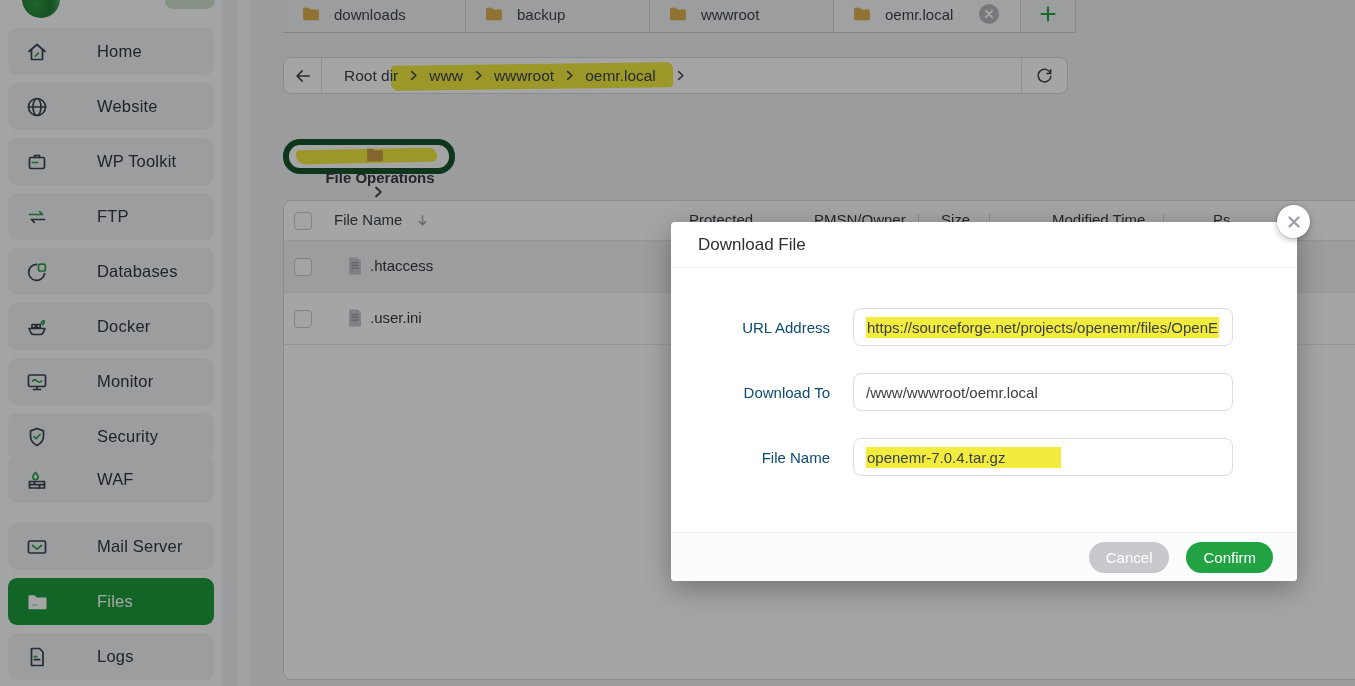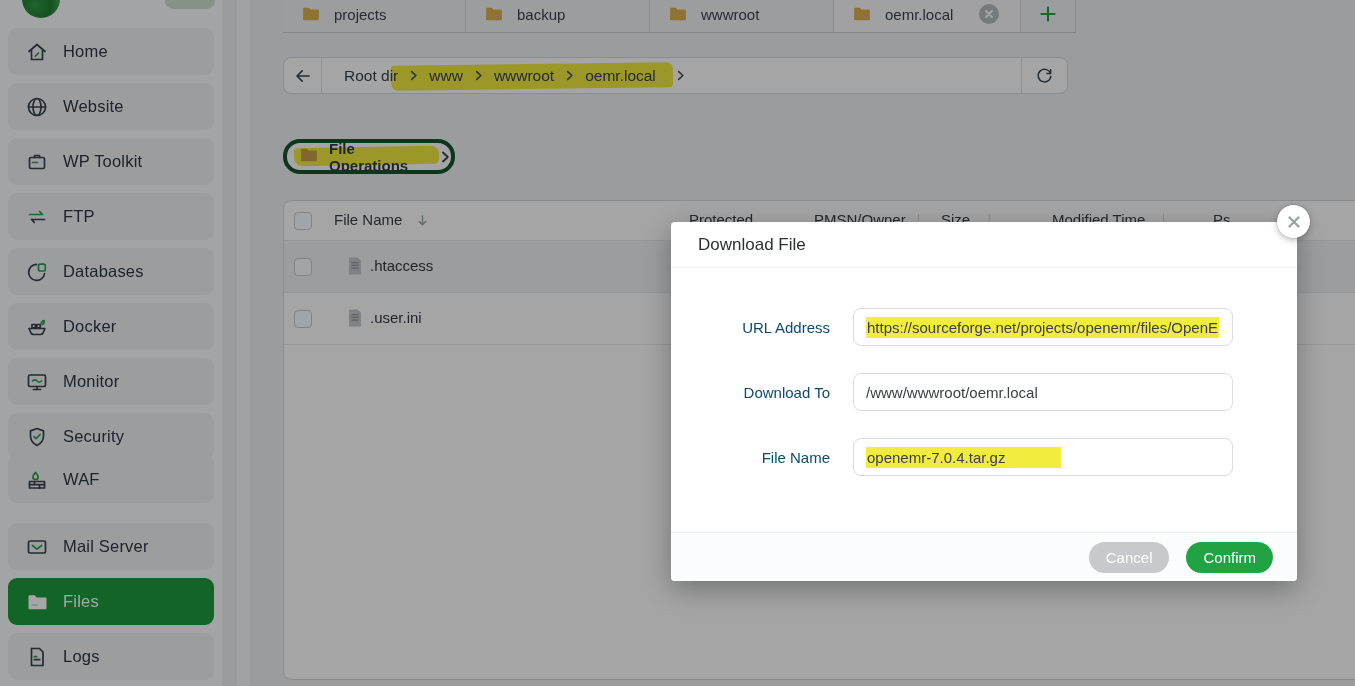--- a/index.html
+++ b/index.html
@@ -6,21 +6,21 @@
   html,body { width:1355px; height:686px; overflow:hidden; background:#eef0f3;
               font-family:"Liberation Sans", sans-serif; }
   #app { position:relative; width:1355px; height:686px; background:#eef0f3; }
 
   
   .sidebar { position:absolute; left:0; top:0; width:222px; height:686px; background:#fbfcfd; }
   .logo-circle { position:absolute; left:22px; top:-20px; width:38px; height:38px; border-radius:50%;
                  background:radial-gradient(circle at 35% 65%, #2f9c44 0%, #237c35 45%, #3fae55 75%, #1d6e2e 100%); }
   .side-pill { position:absolute; left:165px; top:-8px; width:50px; height:17px; border-radius:9px; background:#cfe0cf; }
   .side-item { position:absolute; left:8px; width:206px; height:47px; border-radius:9px;
-               background:#eff1f4; display:flex; align-items:center; cursor:pointer; }
+               background:#eff1f4; display:flex; align-items:center; cursor:pointer;gap:34px; }
   .side-item .side-icon { margin-left:17px; width:24px; height:24px; flex:0 0 24px; display:flex; align-items:center; justify-content:center; }
   .side-item .side-label { margin-left:14px; font-size:16.5px; color:#2e3744; letter-spacing:.2px; }
   .side-item.active { background:#1d9c3c; }
   .side-item.active .side-label { color:#ffffff; }
   svg.ic { stroke:#39424e; stroke-width:1.7; fill:none; stroke-linecap:round; stroke-linejoin:round; }
   svg.ic .grn { stroke:#2aa14b; }
 
   .strip { position:absolute; left:237px; top:0; width:13px; height:686px; background:#f8f9fa; }
 
   
@@ -43,23 +43,23 @@
   .crumb-items { display:flex; align-items:center; padding-left:13px; font-size:15.5px; color:#3b424a; flex:1;text-align:right; }
   .crumb-seg { margin:0 9px; cursor:pointer; position:relative; z-index:1; }
   .chev { margin:0 1px; display:flex; position:relative; z-index:1; }
   .hl-wrap { position:relative; display:flex; align-items:center; }
   .hl-wrap::before { content:""; position:absolute; left:-16px; right:-8px; top:-3px; bottom:-4px;
                      background:#efe93f; border-radius:3px 6px 4px 7px; transform:rotate(-.7deg); z-index:0; }
   .crumb-refresh { width:46px; height:100%; border-left:1px solid #dcdfe3; display:flex; align-items:center;
                    justify-content:center; cursor:pointer; }
 
   
-  .fileops-btn { position:absolute; left:283px; top:139px; width:172px; height:35px; border:4px solid #14532d;
+  .fileops-btn { position:absolute; left:283px; top:139px; width:172px; height:35px; border:6px solid #14532d;
                  border-radius:17px; background:#fdfdfe; display:flex; align-items:center; padding-left:12px;
-                 cursor:pointer; }
+                 cursor:pointer;flex-direction:column; }
   .fo-hl { position:absolute; left:7px; right:12px; top:4px; bottom:5px; background:#efe93f;
            border-radius:4px 8px 5px 9px; transform:rotate(-1.1deg); }
   .fileops-btn .fo-icon, .fileops-btn .fo-label, .fileops-btn .fo-chev { position:relative; z-index:1; }
   .fo-label { margin-left:10px; font-size:15px; font-weight:700; color:#35393f; }
   .fo-chev { margin-left:6px; display:flex; }
 
   
   .card { position:absolute; left:283px; top:200px; width:1080px; height:480px; background:#fdfdfe;
           border:1px solid #d5d8dc; border-radius:8px 0 0 8px; }
   .thead { position:absolute; left:0; top:0; width:100%; height:40px; border-bottom:1px solid #e4e6e9; }
@@ -230,21 +230,21 @@
 
   <div class="strip"></div>
 
   <div class="tabbar">
     <div class="tab" style="width:183px">
       <span class="ticon">
           <svg width="20" height="20" viewBox="0 0 24 24">
             <path fill="#ddb14e" d="M2.5 5.7a1.2 1.2 0 0 1 1.2-1.2h5.6l2 2.2h9a1.2 1.2 0 0 1 1.2 1.2v10.4a1.2 1.2 0 0 1-1.2 1.2H3.7a1.2 1.2 0 0 1-1.2-1.2z"></path>
           </svg>
         </span>
-      <span>projects</span>
+      <span>downloads</span>
     </div>
     <div class="tab" style="width:184px">
       <span class="ticon">
           <svg width="20" height="20" viewBox="0 0 24 24">
             <path fill="#ddb14e" d="M2.5 5.7a1.2 1.2 0 0 1 1.2-1.2h5.6l2 2.2h9a1.2 1.2 0 0 1 1.2 1.2v10.4a1.2 1.2 0 0 1-1.2 1.2H3.7a1.2 1.2 0 0 1-1.2-1.2z"></path>
           </svg>
         </span>
       <span>backup</span>
     </div>
     <div class="tab" style="width:184px">

